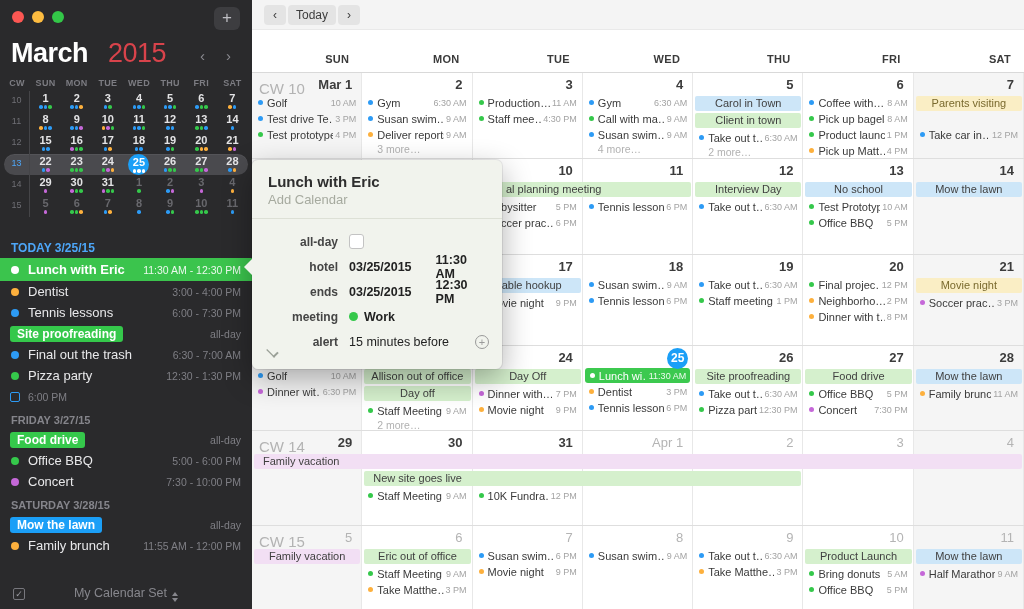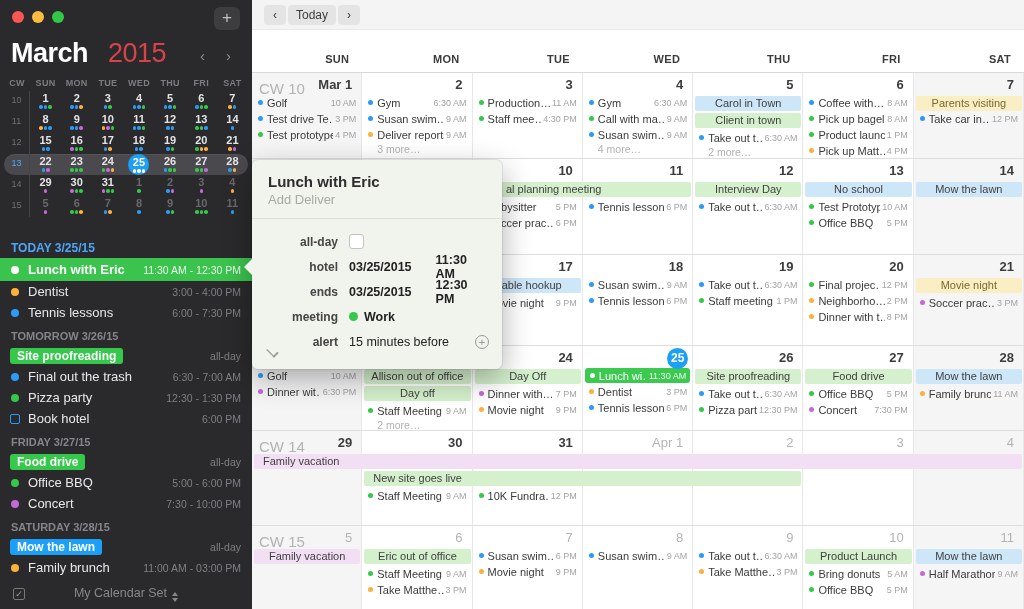--- a/index.html
+++ b/index.html
@@ -518,39 +518,37 @@
       <div class="ag-item">
         <span class="ag-dot" style="background: rgb(253, 176, 61);"></span>
         <span class="ag-lbl">Dentist</span>
         <span class="ag-tm">3:00 - 4:00 PM</span>
       </div>
       <div class="ag-item">
         <span class="ag-dot" style="background: rgb(45, 155, 245);"></span>
         <span class="ag-lbl">Tennis lessons</span>
         <span class="ag-tm">6:00 - 7:30 PM</span>
       </div>
-      <div class="sec-h">TOMORROW 3/26/15</div>
       <div class="ag-item">
         <span class="ag-badge" style="background: rgb(53, 200, 75);">Site proofreading</span>
         <span class="ag-lbl"></span>
         <span class="ag-tm">all-day</span>
       </div>
       <div class="ag-item">
         <span class="ag-dot" style="background: rgb(45, 155, 245);"></span>
         <span class="ag-lbl">Final out the trash</span>
         <span class="ag-tm">6:30 - 7:00 AM</span>
       </div>
       <div class="ag-item">
         <span class="ag-dot" style="background: rgb(53, 200, 75);"></span>
         <span class="ag-lbl">Pizza party</span>
         <span class="ag-tm">12:30 - 1:30 PM</span>
       </div>
       <div class="ag-item">
         <span class="ag-task"></span>
-        <span class="ag-lbl">Book hotel</span>
         <span class="ag-tm">6:00 PM</span>
       </div>
       <div class="sec-h">FRIDAY 3/27/15</div>
       <div class="ag-item">
         <span class="ag-badge" style="background: rgb(53, 200, 75);">Food drive</span>
         <span class="ag-lbl"></span>
         <span class="ag-tm">all-day</span>
       </div>
       <div class="ag-item">
         <span class="ag-dot" style="background: rgb(53, 200, 75);"></span>
@@ -564,21 +562,21 @@
       </div>
       <div class="sec-h">SATURDAY 3/28/15</div>
       <div class="ag-item">
         <span class="ag-badge" style="background: rgb(27, 159, 247);">Mow the lawn</span>
         <span class="ag-lbl"></span>
         <span class="ag-tm">all-day</span>
       </div>
       <div class="ag-item">
         <span class="ag-dot" style="background: rgb(253, 176, 61);"></span>
         <span class="ag-lbl">Family brunch</span>
-        <span class="ag-tm">11:00 AM - 03:00 PM</span>
+        <span class="ag-tm">11:55 AM - 12:00 PM</span>
       </div>
     </div>
 
   <div class="sb-footer">
     <span class="fchk">✓</span>
     <span class="fset">
       <span>My Calendar Set</span><span class="updown">
           <i class="u"></i>
           <i class="d"></i>
         </span>
@@ -701,21 +699,21 @@
             <span class="etm">1 PM</span>
           </div>
           <div class="ev">
             <span class="edot" style="background: rgb(253, 176, 61);"></span>
             <span class="enm">Pick up Matt…</span>
             <span class="etm">4 PM</span>
           </div>
         </div>
         <div class="cell wkend">
           <span class="dnum">7</span>
-          <div class="ev" style="margin-top: 16px;">
+          <div class="ev" style="margin-top: 32px;">
             <span class="edot" style="background: rgb(45, 155, 245);"></span>
             <span class="enm">Take car in…</span>
             <span class="etm">12 PM</span>
           </div>
         </div>
         <div class="bars">
           <div class="bar" style="left: calc(57.1429% + 2px); width: calc(14.2857% - 4px); top: 23px; background: rgb(205, 230, 248);">Carol in Town</div>
           <div class="bar" style="left: calc(57.1429% + 2px); width: calc(14.2857% - 4px); top: 40px; background: rgb(213, 240, 205);">Client in town</div>
           <div class="bar" style="left: calc(85.7143% + 2px); width: calc(14.2857% - 4px); top: 23px; background: rgb(250, 238, 197); color: rgb(122, 106, 46);">Parents visiting</div>
         </div>
@@ -1065,21 +1063,21 @@
           <div class="bar" style="left: calc(71.4286% + 2px); width: calc(14.2857% - 4px); top: 23px; background: rgb(213, 240, 205);">Product Launch</div>
           <div class="bar" style="left: calc(85.7143% + 2px); width: calc(14.2857% - 4px); top: 23px; background: rgb(205, 230, 248);">Mow the lawn</div>
         </div>
       </div>
     </div>
 </div>
 
 <div class="popover">
   <div class="pop-arrow"></div>
   <div class="pop-title">Lunch with Eric</div>
-  <div class="pop-loc">Add Deliver</div>
+  <div class="pop-loc">Add Calendar</div>
   <div class="pop-div"></div>
   <div class="pop-form">
     <div class="prow">
       <span class="plab">all-day</span>
       <span class="pchk"></span>
     </div>
     <div class="prow">
       <span class="plab">hotel</span>
       <span class="pval">03/25/2015</span>
       <span class="pval2">11:30 AM</span>

